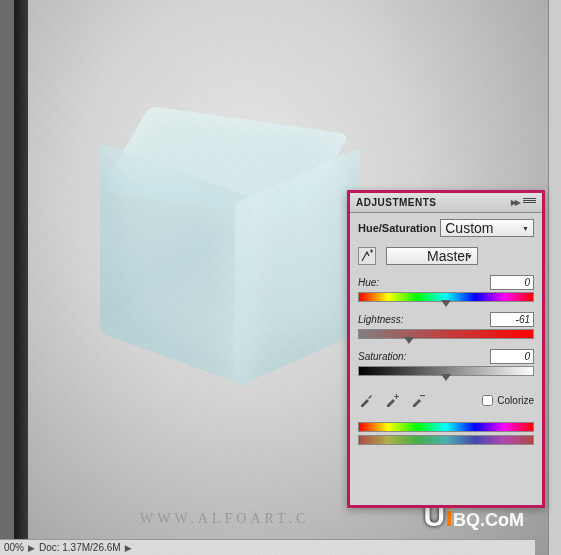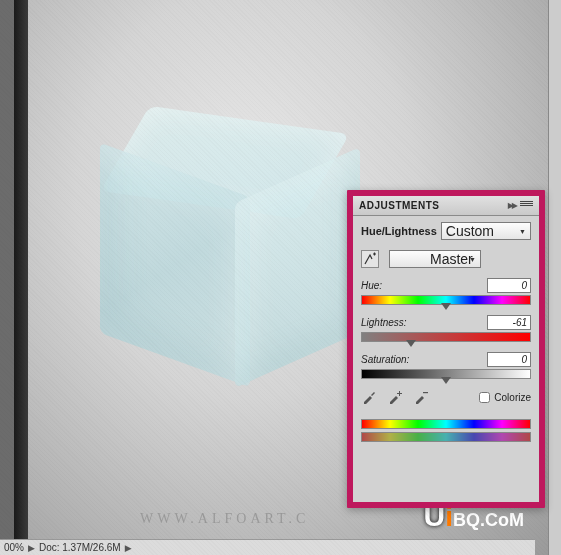--- a/index.html
+++ b/index.html
@@ -34,21 +34,21 @@
   .watermark { position:absolute; bottom:28px; left:140px; color:#9a9a9a; font-family:"Times New Roman",serif; letter-spacing:4px; font-size:14px; }
   .bottom-bar { position:absolute; bottom:0; left:0; right:13px; height:16px; background:#dcdcdc; border-top:1px solid #999; font-size:10px; display:flex; align-items:center; color:#333; padding-left:4px; gap:4px;}
   .bottom-bar .chev { font-size:9px; color:#555 }
   .sitelogo { position:absolute; right:24px; bottom:22px; display:flex; align-items:baseline; font-weight:bold; font-family:Arial; }
   .sitelogo .u { color:#fff; font-size:30px; text-shadow:0 0 4px #000 }
   .sitelogo .i { color:#ff7a00; font-size:28px }
   .sitelogo .rest { color:#fff; font-size:18px }
 
   .panel {
     position:absolute; left:347px; top:190px; width:198px; height:318px;
-    background:#d2d2d2; border:6px solid #be185d; border-radius:1px;
+    background:#d2d2d2; border:3px solid #be185d; border-radius:1px;
     box-shadow: 0 2px 8px rgba(0,0,0,0.3);
     font-size:11px; color:#222;
   }
   .panel-header { height:20px; background:linear-gradient(#e1e1e1,#c9c9c9); border-bottom:1px solid #8a8a8a; display:flex; align-items:center; padding:0 6px; }
   .panel-header .title { font-weight:bold; font-size:10px; letter-spacing:0.5px; }
   .panel-header .flex { flex:1 }
   .panel-header .arrows { font-size:8px; letter-spacing:-2px; color:#555; margin-right:4px; }
   .panel-header .menu { width:13px; height:10px; display:flex; flex-direction:column; gap:1px; }
   .panel-header .menu span { height:1px; background:#444; }
   .panel-body { padding:6px 8px 4px 8px; }
@@ -59,21 +59,21 @@
   .dropdown::after { content:"▼"; position:absolute; right:4px; font-size:7px; color:#333; }
   .presets-icon { width:18px; height:18px; border:1px solid #8a8a8a; background:#e4e4e4; display:flex; align-items:center; justify-content:center; font-size:11px; }
   .slider-group { margin-top:10px; }
   .slider-label-row { display:flex; justify-content:space-between; align-items:center; margin-bottom:2px;font-style:italic; }
   .slider-label-row .lbl { font-size:10px; }
   .value-box { width:44px; height:15px; background:#fff; border:1px solid #7b7b7b; text-align:right; padding:0 3px; font-size:10px; line-height:13px; }
   .hue-track { height:10px; background:linear-gradient(90deg,#ff0000,#ffff00,#00ff00,#00ffff,#0000ff,#ff00ff,#ff0000); border:1px solid #888; position:relative; }
   .sat-track { height:10px; background:linear-gradient(90deg,#808080,#ff0000); border:1px solid #888; position:relative; }
   .light-track { height:10px; background:linear-gradient(90deg,#000,#808080,#fff); border:1px solid #888; position:relative; }
   .thumb { position:absolute; top:7px; width:0; height:0; border-left:5px solid transparent; border-right:5px solid transparent; border-top:7px solid #5a5a5a; transform:translateX(-5px); }
-  .eyedroppers { display:flex; gap:10px; margin-top:10px; align-items:center; }
+  .eyedroppers { display:flex; gap:10px; margin-top:16px; align-items:center; }
   .eyedropper { width:16px; height:16px; position:relative; }
   .eyedropper svg { width:16px; height:16px; }
   .colorize { display:flex; align-items:center; gap:4px; margin-left:auto; font-size:10px; }
   .colorize input { width:11px; height:11px; }
   .spectrum-bar { height:10px; margin-top:14px; border:1px solid #888;
     background:linear-gradient(90deg,#ff0000,#ffff00,#00ff00,#00ffff,#0000ff,#ff00ff,#ff0000); }
   .spectrum-bar.shifted { margin-top:3px;
     background:linear-gradient(90deg,#b04848,#b0b048,#48b048,#48b0b0,#4848b0,#b048b0,#b04848); }
 </style>
 </head>
@@ -107,21 +107,21 @@
     <span class="flex"></span>
     <span class="arrows">▶▶</span>
     <span class="menu">
         <span></span>
         <span></span>
         <span></span>
       </span>
   </div>
   <div class="panel-body">
     <div class="sub-row">
-      <span class="label">Hue/Lightness</span>
+      <span class="label">Hue/Saturation</span>
       <div class="dropdown">
         <span>Custom</span>
       </div>
     </div>
     <div class="sub-row" style="margin-top:10px;">
       <div class="presets-icon">
         <svg viewBox="0 0 16 16">
             <path d="M3 13 L8 4 L10 8 M11 3 L14 3 M12.5 1.5 L12.5 4.5" stroke="#333" stroke-width="1.2" fill="none"></path>
           </svg>
       </div>

